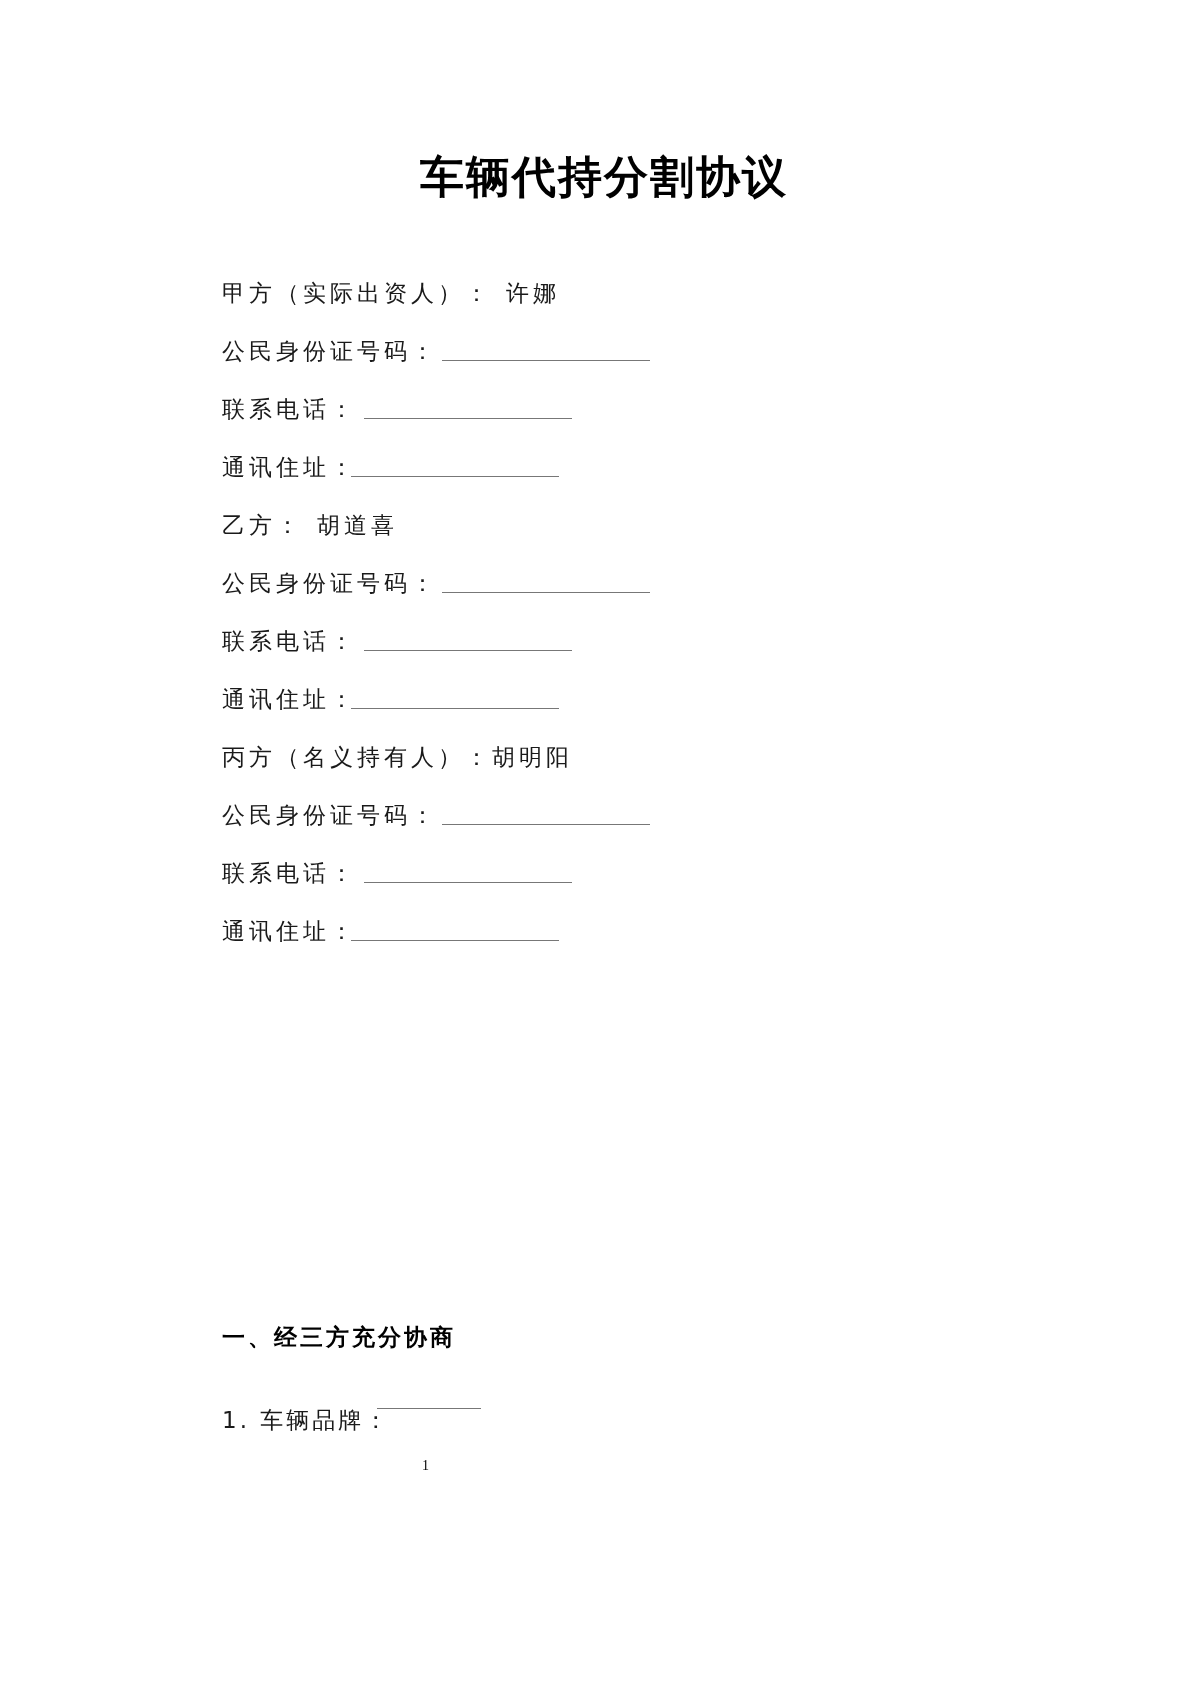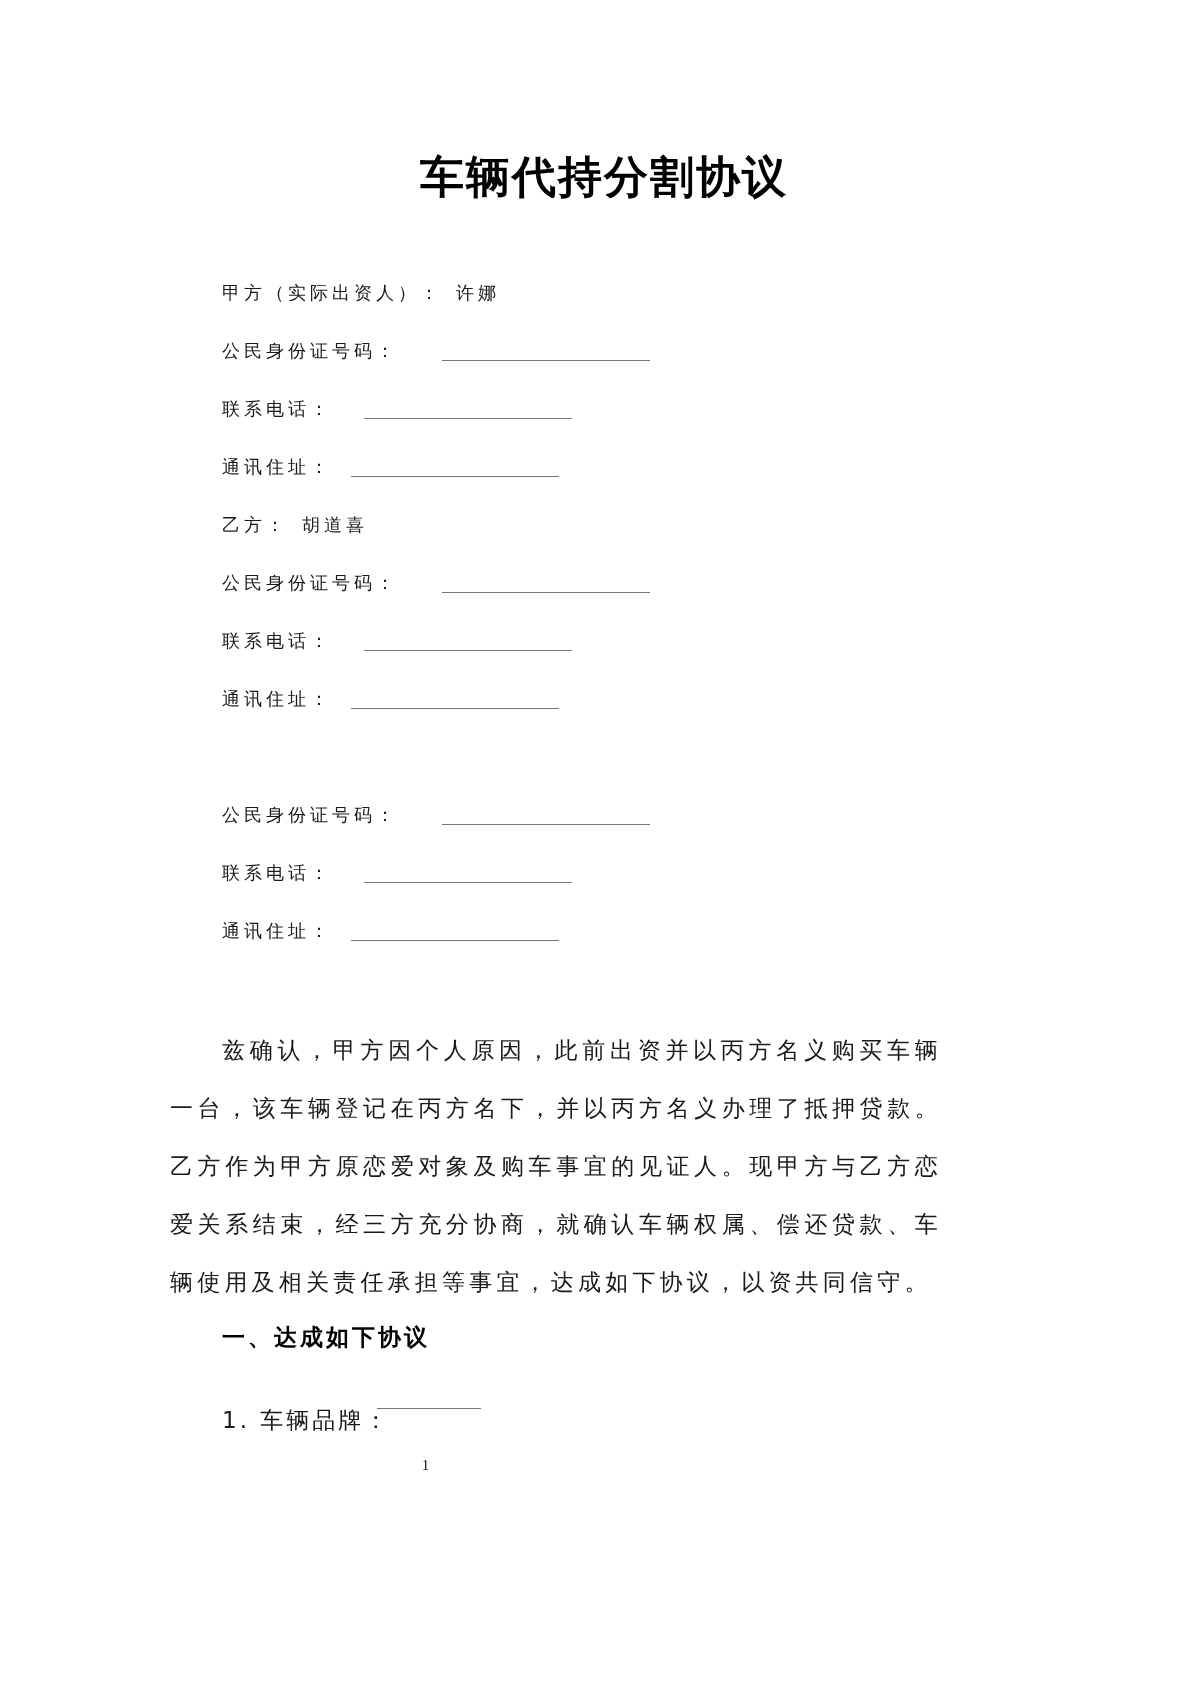--- a/index.html
+++ b/index.html
@@ -2,21 +2,21 @@
 <html><head>
 <meta charset="utf-8">
 <style>
   html, body { margin: 0; padding: 0; background: #ffffff; }
   body { width: 1190px; height: 1683px; position: relative; overflow: hidden;
          font-family: "DejaVu Sans", "Liberation Sans", sans-serif; color: #111; }
   .page { position: absolute; left: 0; top: 0; width: 1056px; height: 1683px; background: #fff; }
   .title { position: absolute; top: 148px; left: 0; width: 1208px; text-align: center;
            font-family: "DejaVu Serif", "Liberation Serif", serif; font-weight: bold;
            font-size: 44px; letter-spacing: 2px; color: #000; }
-  .line { position: absolute; left: 222px; font-size: 18px; letter-spacing: 4px; color: #1a1a1a;
+  .line { position: absolute; left: 222px; font-size: 23px; letter-spacing: 4px; color: #1a1a1a;
           white-space: nowrap; height: 32px; line-height: 32px; }
   .line .val { margin-left: 14px; }
   .blank { position: absolute; height: 0; border-bottom: 1.5px solid #777; }
   .para { position: absolute; left: 170px; width: 772px; font-size: 23px; color: #1a1a1a;
           line-height: 58px; text-align: justify; letter-spacing: 4.2px; text-indent: 52px; }
   .heading { position: absolute; left: 222px; top: 1322px; font-size: 23px; font-weight: bold;
              letter-spacing: 3px; color: #000; }
   .item { position: absolute; left: 222px; top: 1381px; font-size: 23px; letter-spacing: 3px; color: #1a1a1a; margin-top: 24px; }
   .pagenum { position: absolute; left: 422px; top: 1458px; font-size: 14px;
              font-family: "Liberation Serif", serif; color: #000; }
@@ -53,36 +53,38 @@
   <div class="blank" style="left:442px; width:208px; top:592px"></div>
   <div class="line" style="top:625px">
     <span>联系电话：</span>
   </div>
   <div class="blank" style="left:364px; width:208px; top:650px"></div>
   <div class="line" style="top:683px">
     <span>通讯住址：</span>
   </div>
   <div class="blank" style="left:351px; width:208px; top:708px"></div>
 
+  <div class="line" style="top:741px">
+    <span>丙方（名义持有人）：</span><span>胡明阳</span>
+  </div>
   <div class="line" style="top:799px">
     <span>公民身份证号码：</span>
   </div>
   <div class="blank" style="left:442px; width:208px; top:824px"></div>
   <div class="line" style="top:857px">
     <span>联系电话：</span>
   </div>
   <div class="blank" style="left:364px; width:208px; top:882px"></div>
   <div class="line" style="top:915px">
     <span>通讯住址：</span>
   </div>
   <div class="blank" style="left:351px; width:208px; top:940px"></div>
 
-  <div class="para" style="top:1021px">兹确认，甲方因个人原因，此前出资并以丙方名义购买车辆一台，该车辆登记在丙方名下，并以丙方名义办理了抵押贷款。乙方作为甲方原恋爱对象及购车事宜的见证人。现甲方与乙方恋爱关系结束，经三方充分协商，就确认车辆权属、偿还贷款、车辆使用及相关责任承担等事宜，达成如下协议，以资共同信守。</div>
 
-  <div class="heading">一、达成如下协议</div>
+  <div class="heading">一、经三方充分协商</div>
 
   <div class="item">
     <span>1. 车辆品牌：</span>
   </div>
   <div class="blank" style="left:377px; width:104px; top:1408px"></div>
 
   <div class="pagenum">1</div>
 
 </div>
 

